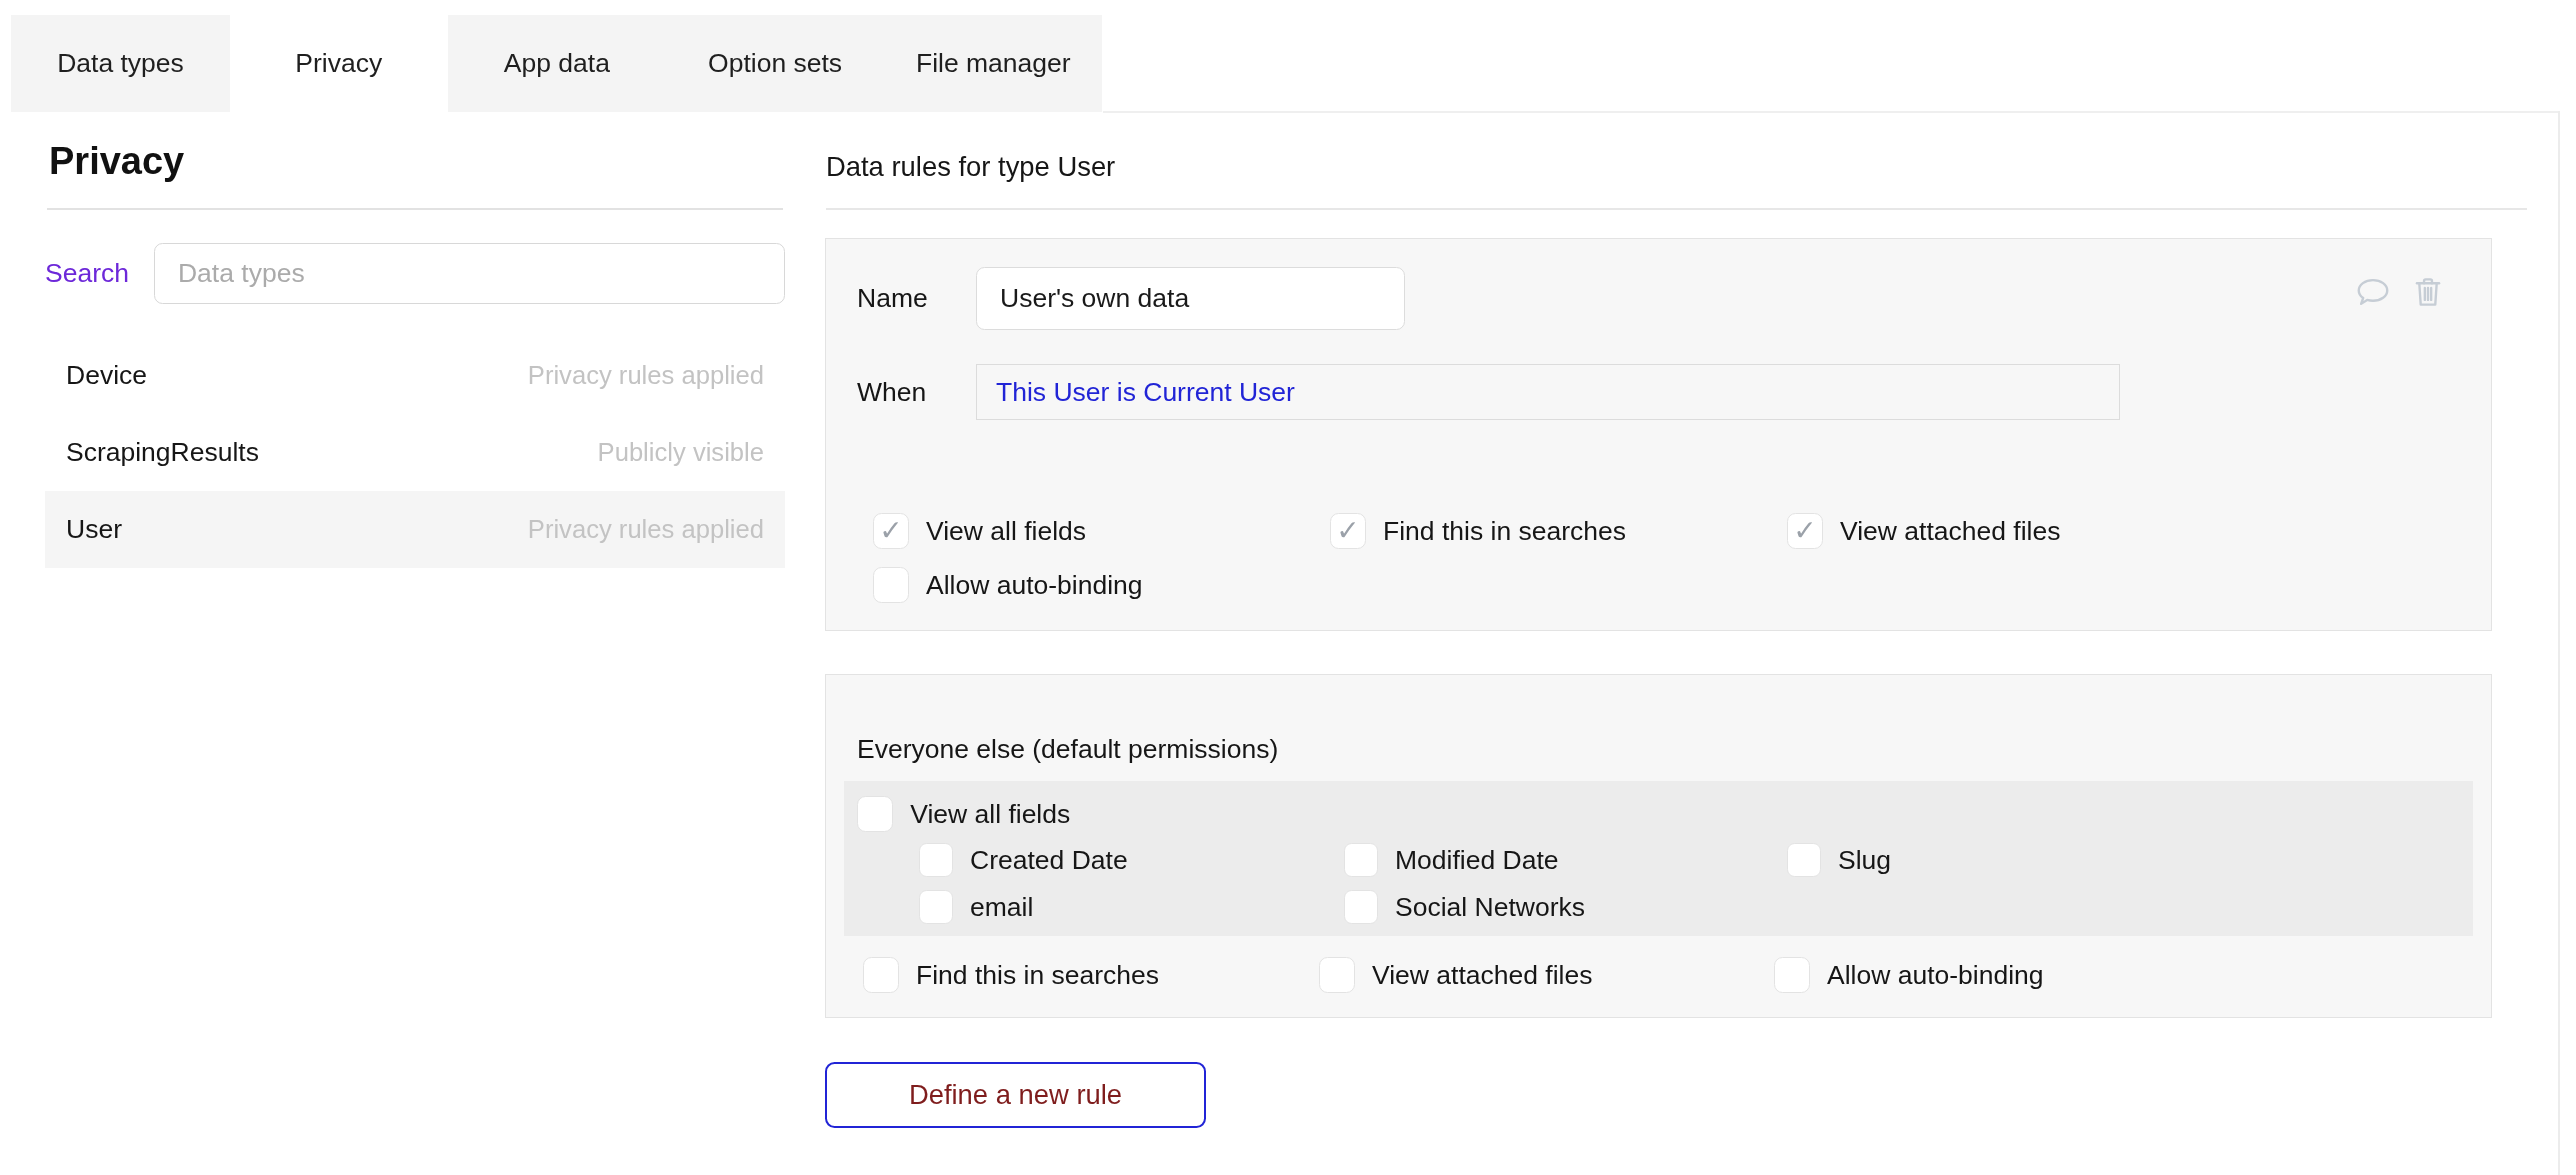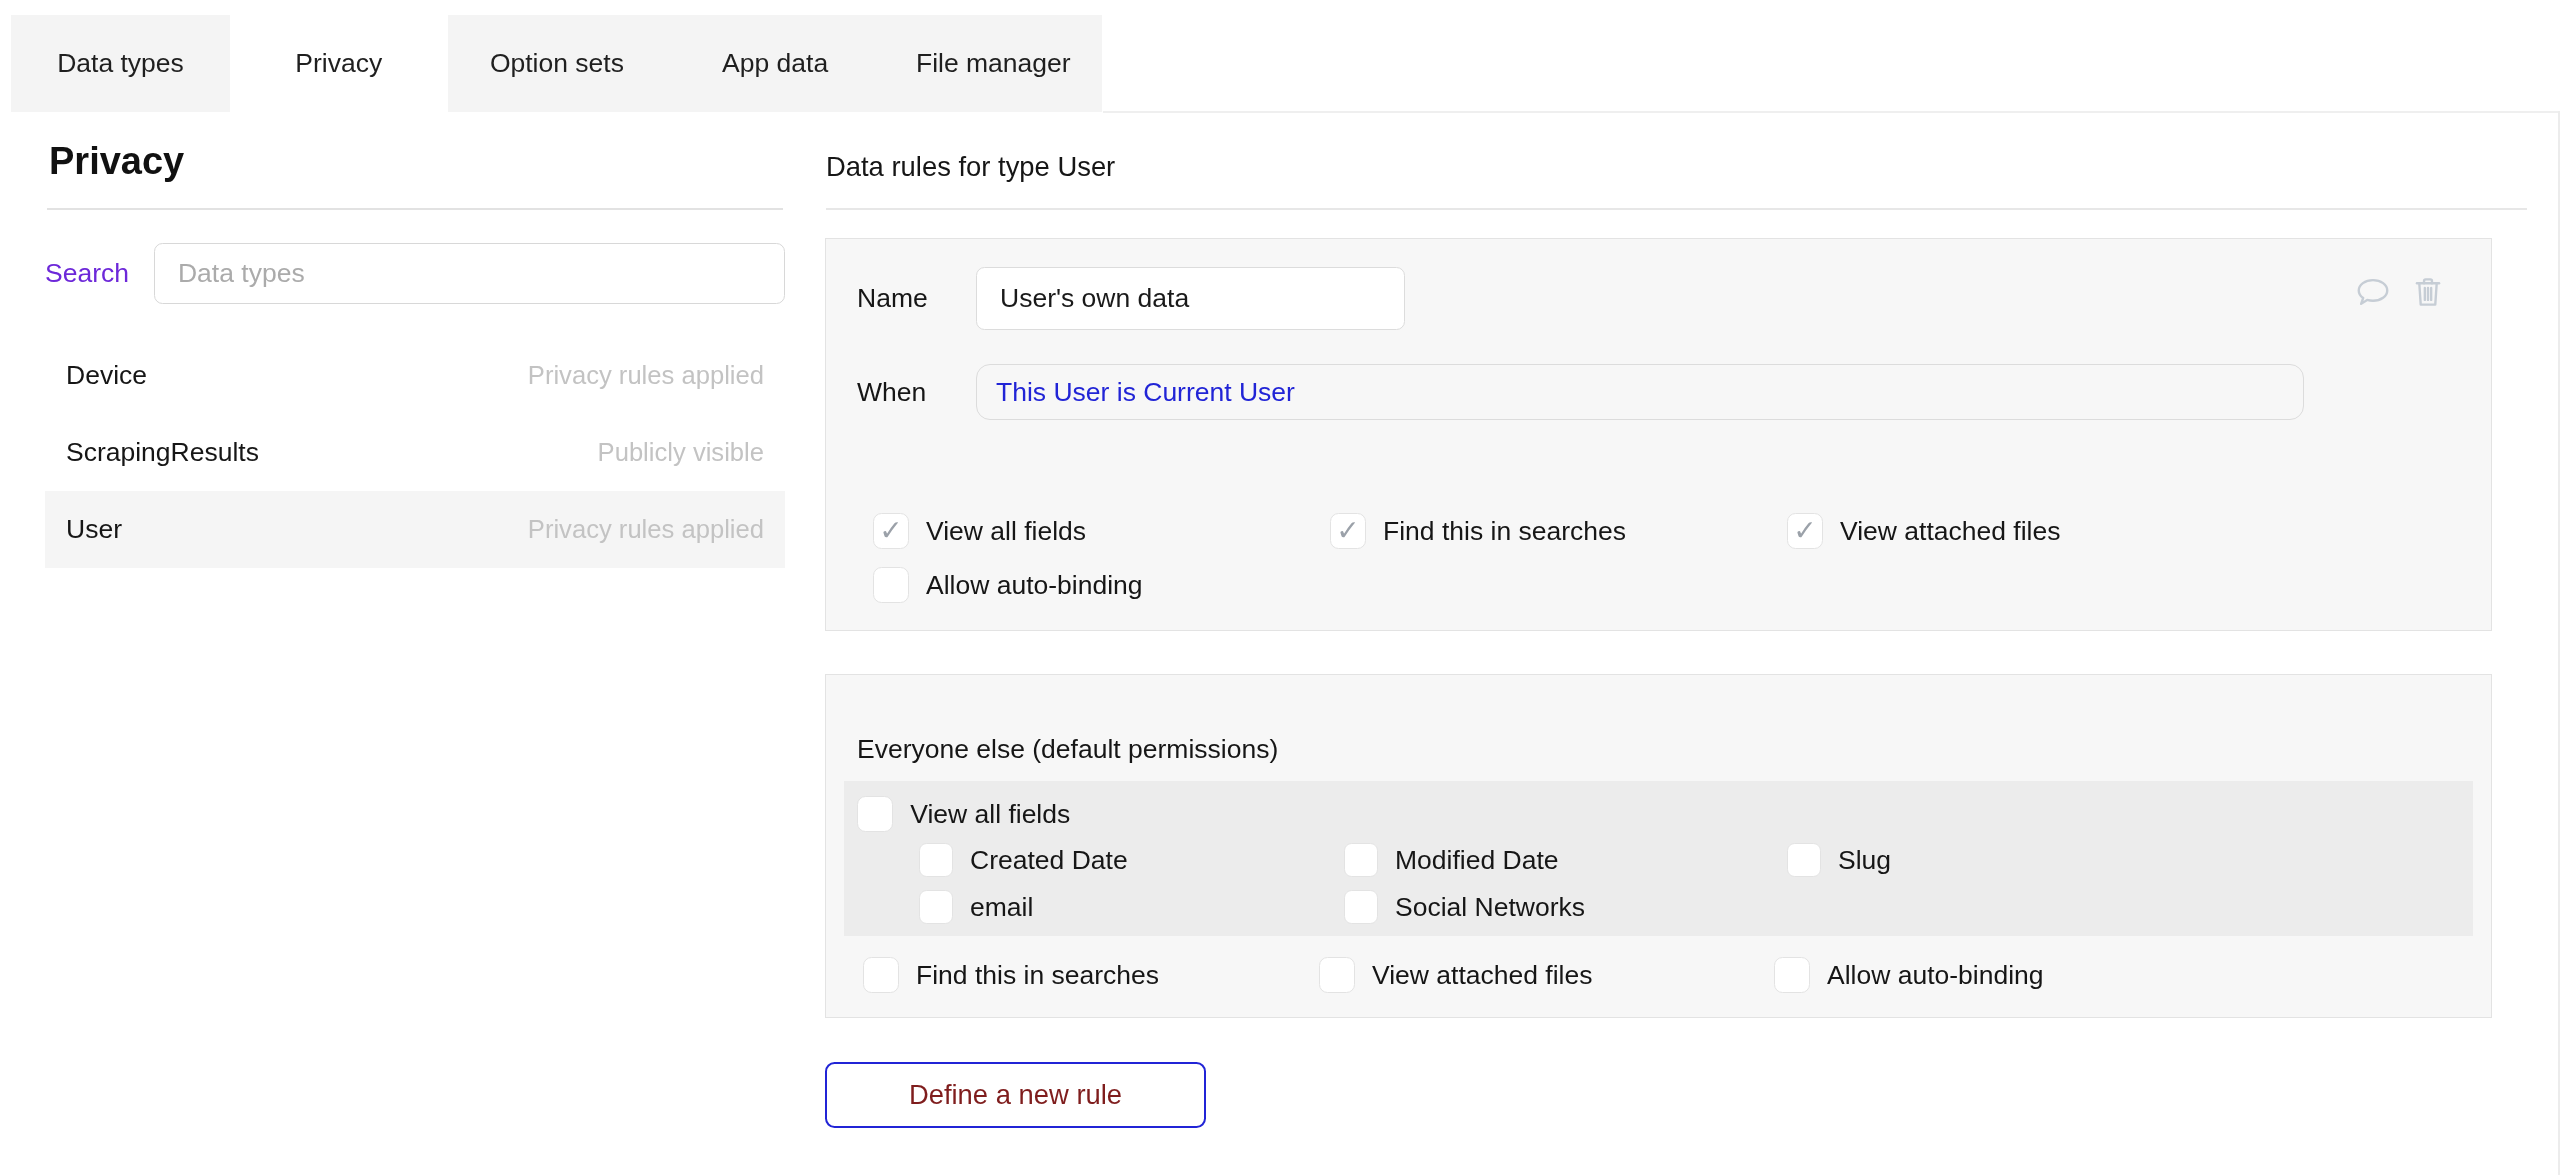--- a/index.html
+++ b/index.html
@@ -45,22 +45,22 @@
   .row-label { position:absolute; left:31px; font-size:26.5px; color:#161616; }
 
   .name-input { position:absolute; left:150px; top:28px; width:429px; height:63px;
                 background:#fff; border:1.9px solid #dcdcdc; border-radius:8.5px;
                 font-size:26.5px; padding:0 23px; color:#1a1a1a; outline:none;
                 font-family:"Liberation Sans","DejaVu Sans",sans-serif; }
 
   .card-icons { position:absolute; right:44px; top:34px; display:flex; gap:17px; }
   .card-icons .icn { width:38px; height:38px; cursor:pointer; }
 
-  .when-box { position:absolute; left:150px; top:125px; width:1328px; height:56px;
-              border:1.9px solid #dcdcdc; border-radius:14px; display:flex; align-items:center;
+  .when-box { position:absolute; left:150px; top:125px; width:1144px; height:56px;
+              border:1.9px solid #dcdcdc; border-radius:0; display:flex; align-items:center;
               padding:0 19px; cursor:pointer; }
   .when-text { font-size:26.5px; color:#2124d6; }
 
   .perm-intro { position:absolute; left:31px; top:453px; font-size:26.5px; color:#161616; }
 
   .cbx { width:36px; height:36px; flex:0 0 36px; background:#fff; border:1.9px solid #e3e3e3;
          border-radius:8.5px; display:flex; align-items:center; justify-content:center; cursor:pointer; }
   .cbx.small { width:34px; height:34px; flex:0 0 34px; border-radius:7.6px; }
   .cbx.checked::after { content:"\2713"; color:#9ba1a9; font-size:28px; font-weight:700; line-height:1; }
   .cb-item { display:flex; align-items:center; gap:17px; font-size:26.5px; color:#161616; }
@@ -84,22 +84,22 @@
 
   
   .card { position:absolute; }
 </style>
 </head>
 <body>
 
 <div class="tabbar">
   <div class="tab">Data types</div>
   <div class="tab active">Privacy</div>
+  <div class="tab">App data</div>
   <div class="tab">Option sets</div>
-  <div class="tab">App data</div>
   <div class="tab">File manager</div>
 </div>
 <div class="frame-h"></div>
 <div class="frame-v"></div>
 
 <div class="sb-title">Privacy</div>
 <div class="sb-divider"></div>
 
 <div class="search-row">
   <span class="search-label">Search</span>

